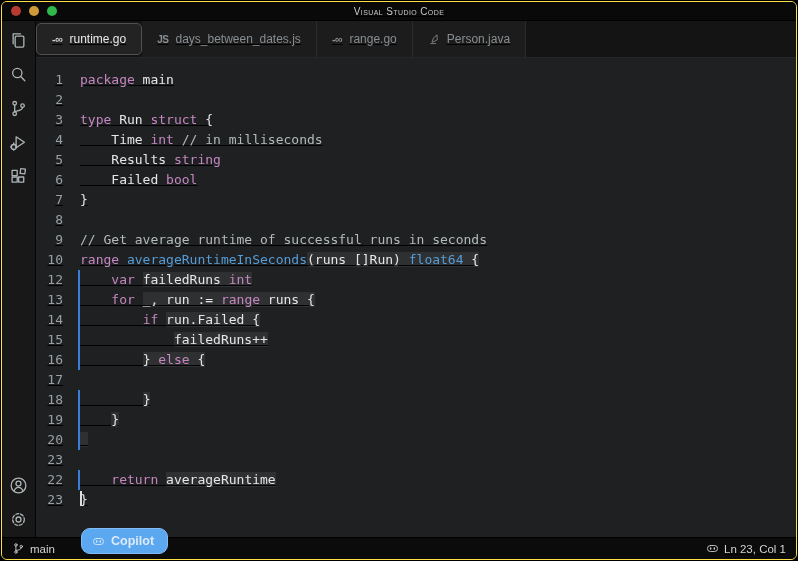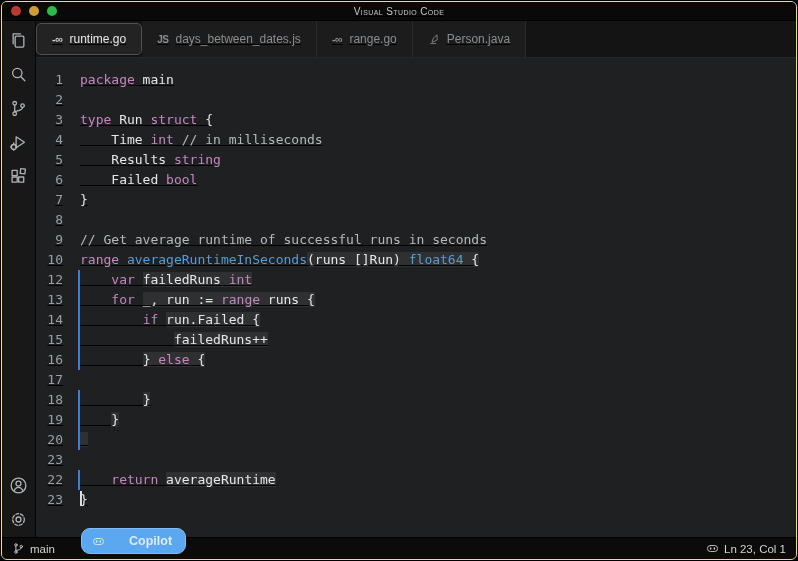--- a/index.html
+++ b/index.html
@@ -75,21 +75,21 @@
     flex: 0 0 22px; background: var(--status-bg, #0b0b0b); border-top: 1px solid #000;
     display: flex; align-items: center; justify-content: space-between;
     padding: 0 10px; font-size: 11.5px; color: #d2d2d2;
   }
   .sb-item { display: flex; align-items: center; gap: 5px; cursor: pointer; }
   .sb-item svg { width: 13px; height: 13px; display: block; }
 
   
   .copilot-btn {
     position: absolute; left: 79px; bottom: 5px; height: 26px; z-index: 5;
-    display: flex; align-items: center; gap: 24px; padding: 0 13px 0 10px;
+    display: flex; align-items: center; gap: 6px; padding: 0 13px 0 10px;
     background: var(--copilot-blue, #5ba7f0); border: 1px solid #82bdf6; border-radius: 9px;
     color: #dceafb; font-size: 12.5px; font-weight: bold;
     font-family: "Liberation Sans", sans-serif; cursor: pointer;
   }
   .copilot-btn svg { width: 15px; height: 15px; display: block; }
 </style>
 </head>
 <body>
 
 <div class="window">

